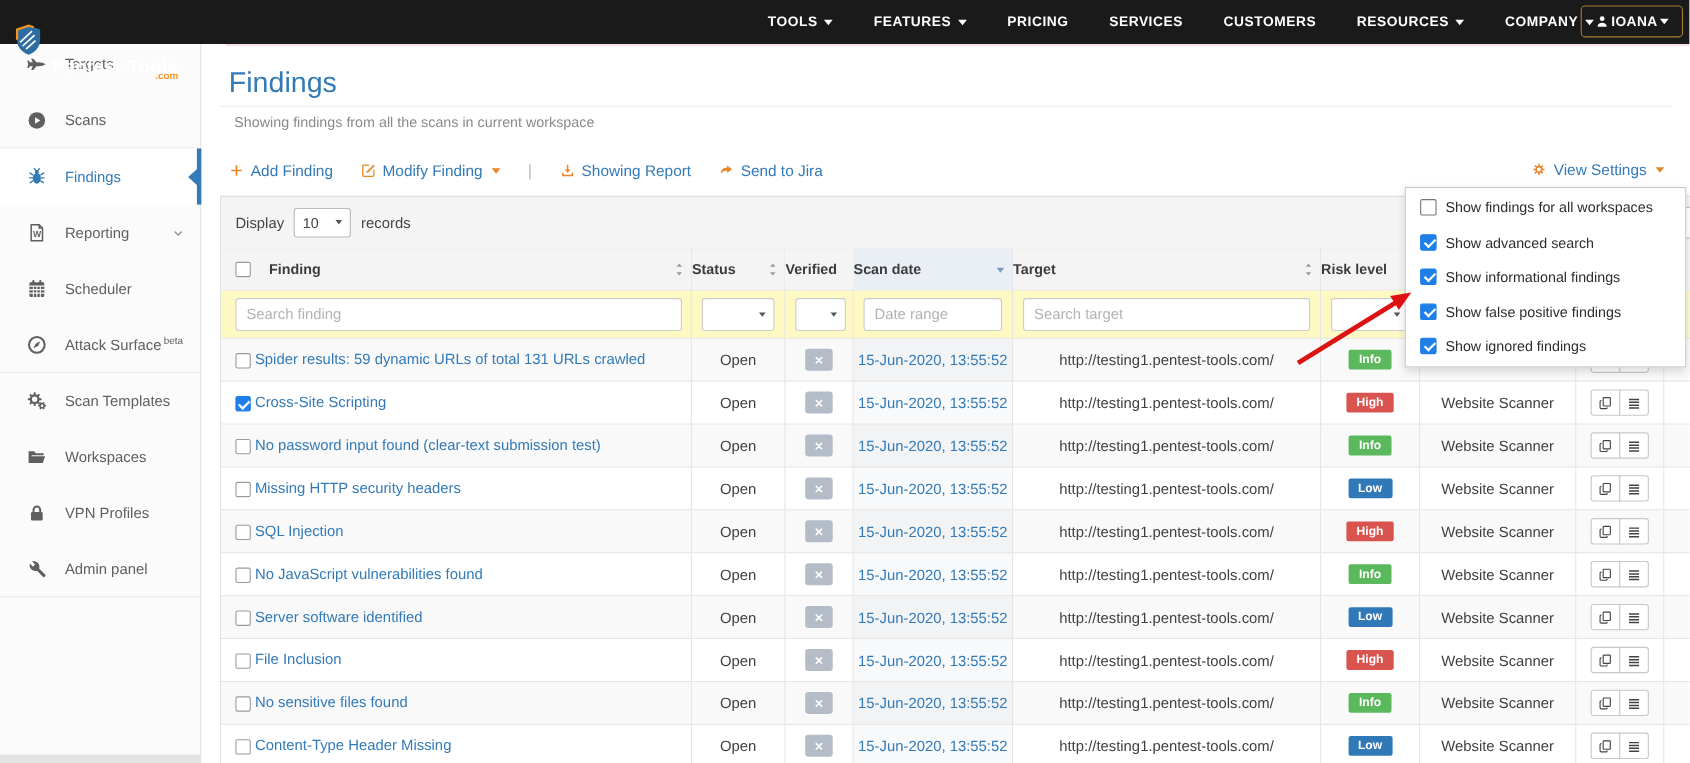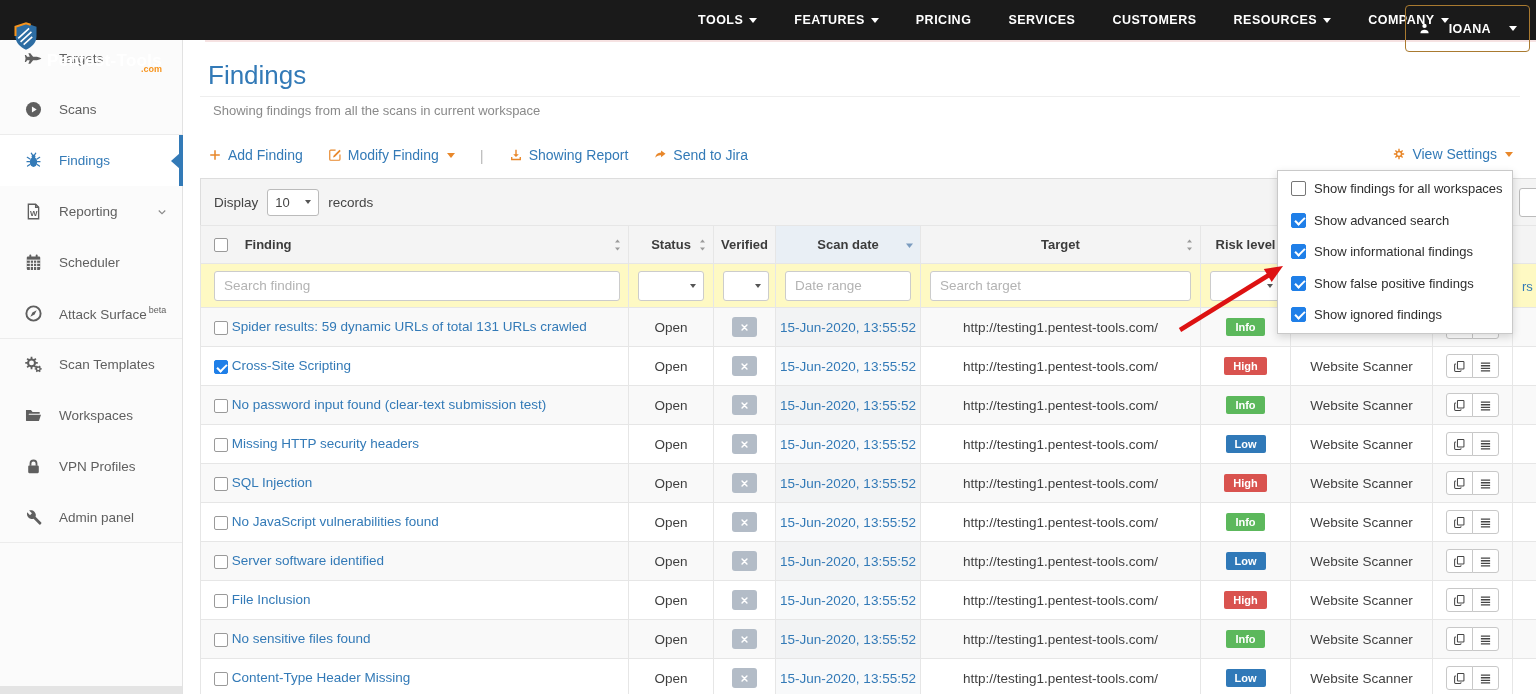--- a/index.html
+++ b/index.html
@@ -9,21 +9,21 @@
   
   .topnav { position:absolute; left:0; top:0; width:1536px; height:40px; background:#1a1a1a; z-index:10; }
   .brand { position:absolute; left:12px; top:3px; display:flex; align-items:center; gap:7px; }
   .brand .logo { width:28px; height:31px; display:inline-flex; }
   .brand .logo svg { width:100%; height:100%; }
   .brand-text { position:relative; color:#fff; font-size:17px; font-weight:bold; letter-spacing:.3px; padding-bottom:6px; top:8px;margin-top:40px;}
   .brand-suffix { position:absolute; right:0; bottom:-5px; color:#f7941d; font-size:9px; font-weight:bold; }
   .nav-items { position:absolute; left:698px; top:0; height:40px; display:flex; align-items:center; gap:37px; }
   .nav-item { color:#fff; font-size:12.5px; font-weight:bold; letter-spacing:.5px; display:flex; align-items:center; gap:6px; cursor:pointer; white-space:nowrap; }
   .caret { display:inline-block; width:0; height:0; border-left:4px solid transparent; border-right:4px solid transparent; border-top:5px solid currentColor; }
-  .user-btn { position:absolute; right:6px; top:5px; height:47px; border:1px solid #a97a30; border-radius:4px; display:flex; align-items:center; gap:18px; padding:0 12px; color:#fff; font-size:12.5px; font-weight:bold; letter-spacing:.4px; cursor:pointer; }
+  .user-btn { position:absolute; right:6px; top:5px; height:29px; border:1px solid #a97a30; border-radius:4px; display:flex; align-items:center; gap:2px; padding:0 12px; color:#fff; font-size:12.5px; font-weight:bold; letter-spacing:.4px; cursor:pointer; }
   .user-btn .icon svg { width:13px; height:13px; }
 
   
   .sidebar { position:absolute; left:0; top:40px; width:183px; bottom:0; background:#fbfbfb; border-right:1px solid #e2e2e2; z-index:5; }
   .side-list { margin-top:-7px; }
   .side-item { position:relative; height:51px; display:flex; align-items:center; padding-left:24px; gap:16px; color:#5f5f5f; font-size:13.5px; cursor:pointer; }
   .side-item.sep-after { border-bottom:1px solid #ececec; }
   .side-item.active { background:#fff; color:#337ab7; }
   .side-icon { width:19px; height:19px; display:inline-flex; flex:none; }
   .side-icon svg { width:19px; height:19px; }
@@ -54,21 +54,21 @@
   
   .table-wrap { position:absolute; left:17px; top:138px; width:1360px; }
   .toolbar { position:relative; height:47px; background:#f4f4f4; border:1px solid #ddd; border-bottom:none; display:flex; align-items:center; padding-left:13px; gap:9px; }
   .tb-label { font-size:13.5px; color:#444; }
   .pselect { width:52px; height:27px; background:#fff; border:1px solid #bbb; border-radius:3px; display:flex; align-items:center; justify-content:space-between; padding:0 7px; font-size:13px; color:#444; cursor:pointer; }
   .caret-dark { border-top-color:#555; border-left-width:3.5px; border-right-width:3.5px; border-top-width:4.5px; }
   .edge-search { position:absolute; left:1318px; top:9px; width:160px; height:29px; border:1px solid #bbb; border-radius:3px; background:#fff; }
 
   table.grid { border-collapse:collapse; table-layout:fixed; width:1360px; background:#fff; }
   .grid th, .grid td { border:1px solid #e6e6e6; vertical-align:middle; }
-  .grid thead th { height:38px; background:#f4f4f4; font-size:13px; font-weight:bold; color:#3c3c3c; position:relative; text-align:center; }
+  .grid thead th { height:38px; background:#f4f4f4; font-size:13px; font-weight:bold; color:#3c3c3c; position:relative; text-align:left; }
   .grid thead .th-find { text-align:left; padding-left:13px; }
   .th-blue { color:#337ab7; }
   .th-sorted { background:#e9eff5 !important; color:#337ab7; }
   .sort { position:absolute; right:5px; top:50%; transform:translateY(-50%); width:11px; height:14px; display:inline-flex; }
   .sort svg { width:11px; height:14px; }
   .grid tr.filters td { height:44px; background:#fef9c3; padding:0 9px; }
   .grid tr.filters td.c-find { padding-left:13px; }
   .fin { height:30px; border:1px solid #ccc; border-radius:3px; font-size:13.5px; color:#444; padding:0 9px; width:100%; font-family:"Liberation Sans",sans-serif; }
   .fin::placeholder { color:#b3b3b3; }
   .fselect { height:30px; border:1px solid #ccc; border-radius:3px; background:#fff; display:flex; align-items:center; justify-content:flex-end; padding:0 7px; cursor:pointer; }
@@ -93,21 +93,21 @@
   .xbtn { width:25px; height:20px; background:#b3bcc7; border-radius:3px; display:inline-flex; align-items:center; justify-content:center; cursor:pointer; }
   .xbtn .icon, .xbtn svg { width:9px; height:9px; display:inline-flex; }
   .badge { display:inline-block; padding:3px 9px; border-radius:2px; color:#fff; font-size:11px; font-weight:bold; }
   .btn-group { display:inline-flex; }
   .abtn { width:27px; height:24px; background:#fff; border:1px solid #c8c8c8; display:inline-flex; align-items:center; justify-content:center; cursor:pointer; color:#444; padding:0; }
   .abtn:first-child { border-radius:3px 0 0 3px; }
   .abtn:last-child { border-radius:0 3px 3px 0; margin-left:-1px; }
   .abtn .icon, .abtn svg { width:13px; height:13px; display:inline-flex; }
 
   
-  .vs-menu { position:absolute; left:1277px; top:170px; width:236px; background:#fff; border:1px solid #c9c9c9; box-shadow:0 3px 8px rgba(0,0,0,.15); z-index:40; padding:2px 0; }
+  .vs-menu { position:absolute; left:1277px; top:170px; width:256px; background:#fff; border:1px solid #c9c9c9; box-shadow:0 3px 8px rgba(0,0,0,.15); z-index:40; padding:2px 0; }
   .vs-item { height:31.5px; display:flex; align-items:center; gap:8px; padding-left:13px; cursor:pointer; }
   .vs-label { font-size:13px; color:#2e2e2e; white-space:nowrap; }
 
   .annotation-arrow { position:absolute; left:1155px; top:250px; width:150px; height:90px; z-index:60; pointer-events:none; }
   .icon { display:inline-flex; }
 </style>
 </head>
 <body>
 
 <div class="topnav">

